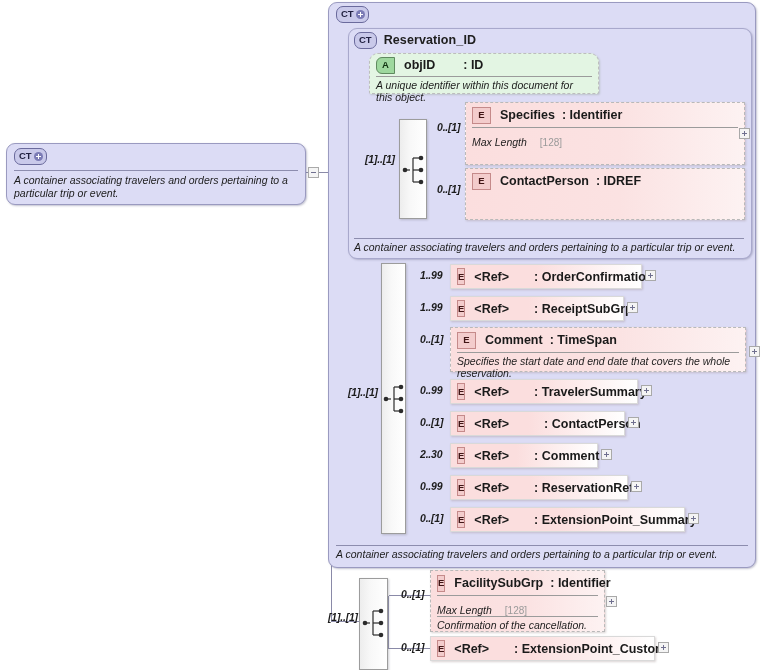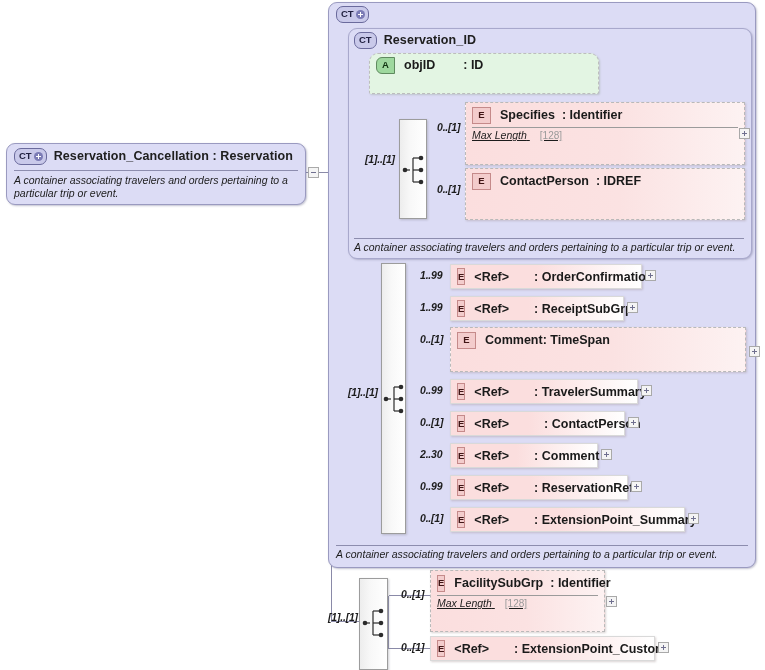--- a/index.html
+++ b/index.html
@@ -169,26 +169,25 @@
     font-size: 9.5px;
     font-weight: bold;
     color: #113311;
     line-height: 1;
   }
 
   
   .facet {
     border-top: 1px solid #9b9b9b;
     margin: 0 6px;
-    padding-top: 1px;
+    padding-top: 8px;
     font-size: 10.5px;
     font-style: italic;
     color: #1c1c1c;
     white-space: nowrap;
-    text-decoration: underline;
   }
   .facet .val {
     font-style: normal;
     color: #9a9a9a;
     margin-left: 10px;
     font-size: 10px;
   }
   
   .node .annot {
     border-top: 1px solid #9b9b9b;
@@ -290,21 +289,20 @@
     </g>
   </svg>
 
   <div class="ct-box" style="left:6px; top:143px; width:300px; height:62px;">
   </div>
   <div class="ct-title" style="left:14px; top:146px; height:20px;">
     <span class="badge-ct">
       <span>CT</span>
         <span class="plus-dot"></span>
     </span>
-    <span class="label">Reservation_Cancellation : Reservation</span>
   </div>
   <div style="position:absolute; left:14px; top:170px; width:284px;
               border-top:1px solid #8d8dae; padding-top:3px;
               font-size:10.5px; font-style:italic; color:#1c1c1c; line-height:1.22;">
     <span>A container associating travelers and orders pertaining to a particular trip or event.</span>
   </div>
   <div class="toggle" style="left:308px; top:167px;"></div>
 
   <div class="ct-box" style="left:328px; top:2px; width:428px; height:566px;"></div>
   <div class="ct-title" style="left:336px; top:5px; height:18px;">
@@ -327,20 +325,21 @@
   <div class="ct-annot" style="left:354px; top:238px; width:390px;">
     <span>A container associating travelers and orders pertaining to a particular trip or event.</span>
   </div>
 
   <div class="node attr" style="left:369px; top:53px; width:230px; height:41px;">
     <div class="hdr" style="height:22px;">
       <span class="badge-a">A</span>
       <span class="nm">objID</span>
       <span class="ty" style="margin-left:28px;">: ID</span>
     </div>
+    <div class="annot">A unique identifier within this document for this object.</div>
   </div>
 
   <div class="occ" style="left:365px; top:153px;">[1]..[1]</div>
   <div class="compositor" style="left:399px; top:119px; width:28px; height:100px;">
     <svg width="28" height="100" viewBox="0 0 28 100" xmlns="http://www.w3.org/2000/svg">
       <g stroke="#2b2b2b" stroke-width="1.2" fill="none">
         <path d="M4 50 H10"></path>
         <path d="M13 38 V62"></path>
         <path d="M13 38 H19"></path>
         <path d="M13 50 H19"></path>
@@ -411,22 +410,23 @@
       <span class="ty" style="margin-left:25px;">: ReceiptSubGrp</span>
     </div>
   </div>
   <div class="toggle plus" style="left:627px; top:302px;"></div>
 
   <div class="occ" style="left:420px; top:333px;">0..[1]</div>
   <div class="node elem grad" style="left:450px; top:327px; width:296px; height:45px;">
     <div class="hdr" style="height:24px;">
       <span class="badge-e">E</span>
       <span class="nm">Comment</span>
-      <span class="ty" style="">: TimeSpan</span>
-    </div>
+      <span class="ty" style="margin-left:7px;">: TimeSpan</span>
+    </div>
+    <div class="annot">Specifies the start date and end date that covers the whole reservation.</div>
   </div>
   <div class="toggle plus" style="left:749px; top:346px;"></div>
 
   <div class="occ" style="left:420px; top:384px;">0..99</div>
   <div class="node elem solid" style="left:450px; top:379px; width:188px; height:25px;">
     <div class="hdr" style="height:23px;">
       <span class="badge-e">E</span>
       <span class="nm">&lt;Ref&gt;</span>
       <span class="ty" style="margin-left:25px;">: TravelerSummary</span>
     </div>
@@ -494,20 +494,21 @@
   <div class="node elem grad" style="left:430px; top:570px; width:175px; height:62px;">
     <div class="hdr" style="height:24px;">
       <span class="badge-e">E</span>
       <span class="nm">FacilitySubGrp</span>
       <span class="ty" style="margin-left:7px;">: Identifier</span>
     </div>
     <div class="facet">
       <span>Max Length</span>
       <span class="val">[128]</span>
     </div>
+    <div class="annot">Confirmation of the cancellation.</div>
   </div>
   <div class="toggle plus" style="left:606px; top:596px;"></div>
 
   <div class="occ" style="left:401px; top:641px;">0..[1]</div>
   <div class="node elem solid" style="left:430px; top:636px; width:225px; height:25px;">
     <div class="hdr" style="height:23px;">
       <span class="badge-e">E</span>
       <span class="nm">&lt;Ref&gt;</span>
       <span class="ty" style="margin-left:25px;">: ExtensionPoint_Custom</span>
     </div>

